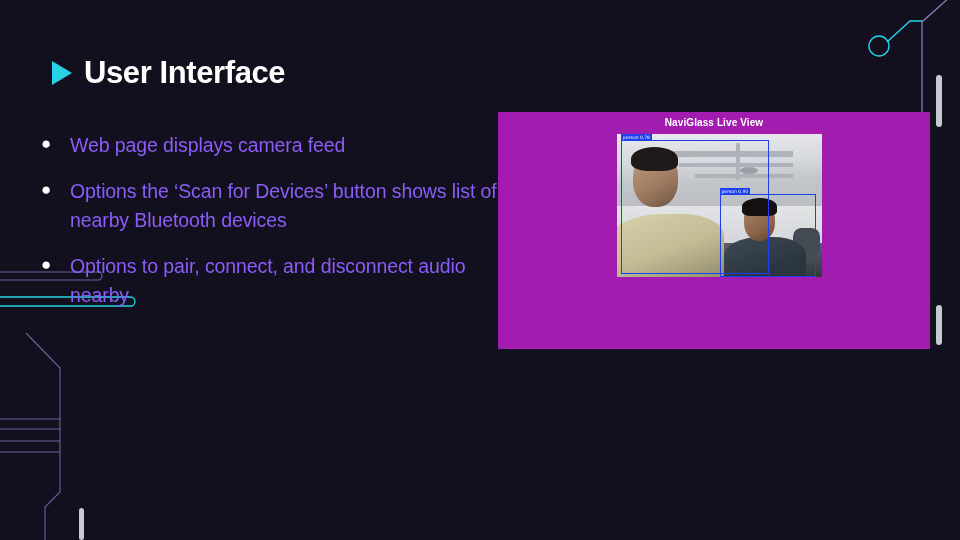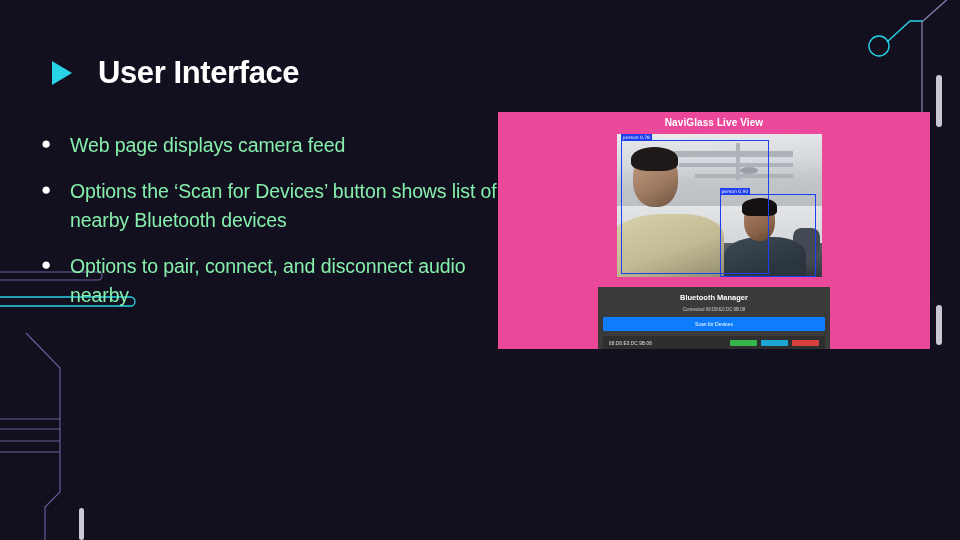--- a/index.html
+++ b/index.html
@@ -15,21 +15,21 @@
   .grey-bar {
     position:absolute;
     background:#c9c9d4;
     border-radius:3px;
   }
 
   
   .title-row {
     position:absolute;
     left:52px; top:57px;
-    display:flex; align-items:center; gap:26px;
+    display:flex; align-items:center; gap:12px;
   }
   .play-tri {
     width:0; height:0;
     border-left:20px solid #28d3e8;
     border-top:12px solid transparent;
     border-bottom:12px solid transparent;
   }
   .title-text {
     color:#ffffff;
     font-size:31px;
@@ -52,32 +52,32 @@
   .bullet .dot {
     color:#ffffff;
     font-size:17px;
     line-height:26px;
     width:34px;
     flex:0 0 34px;
     text-align:left;
     padding-left:5px;
   }
   .bullet .btext {
-    color:#86efac;
+    color:#8b5cf6;
     font-size:19.5px;
     line-height:29px;
     letter-spacing:-0.1px;
   }
 
   
   .shot {
     position:absolute;
     left:498px; top:112px;
     width:432px; height:237px;
-    background:#ec4899;
+    background:#a21caf;
     overflow:hidden;
   }
   .shot-title {
     color:#ffffff;
     font-size:10px;
     font-weight:bold;
     text-align:center;
     margin-top:5px;
     letter-spacing:0.1px;
   }
@@ -298,26 +298,13 @@
     <div class="p2-hair"></div>
 
     <div class="det" style="left:2%; top:4%; width:72%; height:94%;">
       <div class="det-label">person 0.78</div>
     </div>
     <div class="det" style="left:50%; top:42%; width:47%; height:58%;">
       <div class="det-label">person 0.92</div>
     </div>
   </div>
 
-  <div class="bt">
-    <div class="bt-title">Bluetooth Manager</div>
-    <div class="bt-status">Connected 68:D8:E0:DC:9B:08</div>
-    <div class="bt-scan">Scan for Devices</div>
-    <div class="bt-row">
-      <div class="bt-mac">68:D8:E0:DC:9B:08</div>
-      <div class="bt-actions">
-        <div class="bt-btn green"></div>
-        <div class="bt-btn cyan"></div>
-        <div class="bt-btn red"></div>
-      </div>
-    </div>
-  </div>
 </div>
 
 </body></html>

